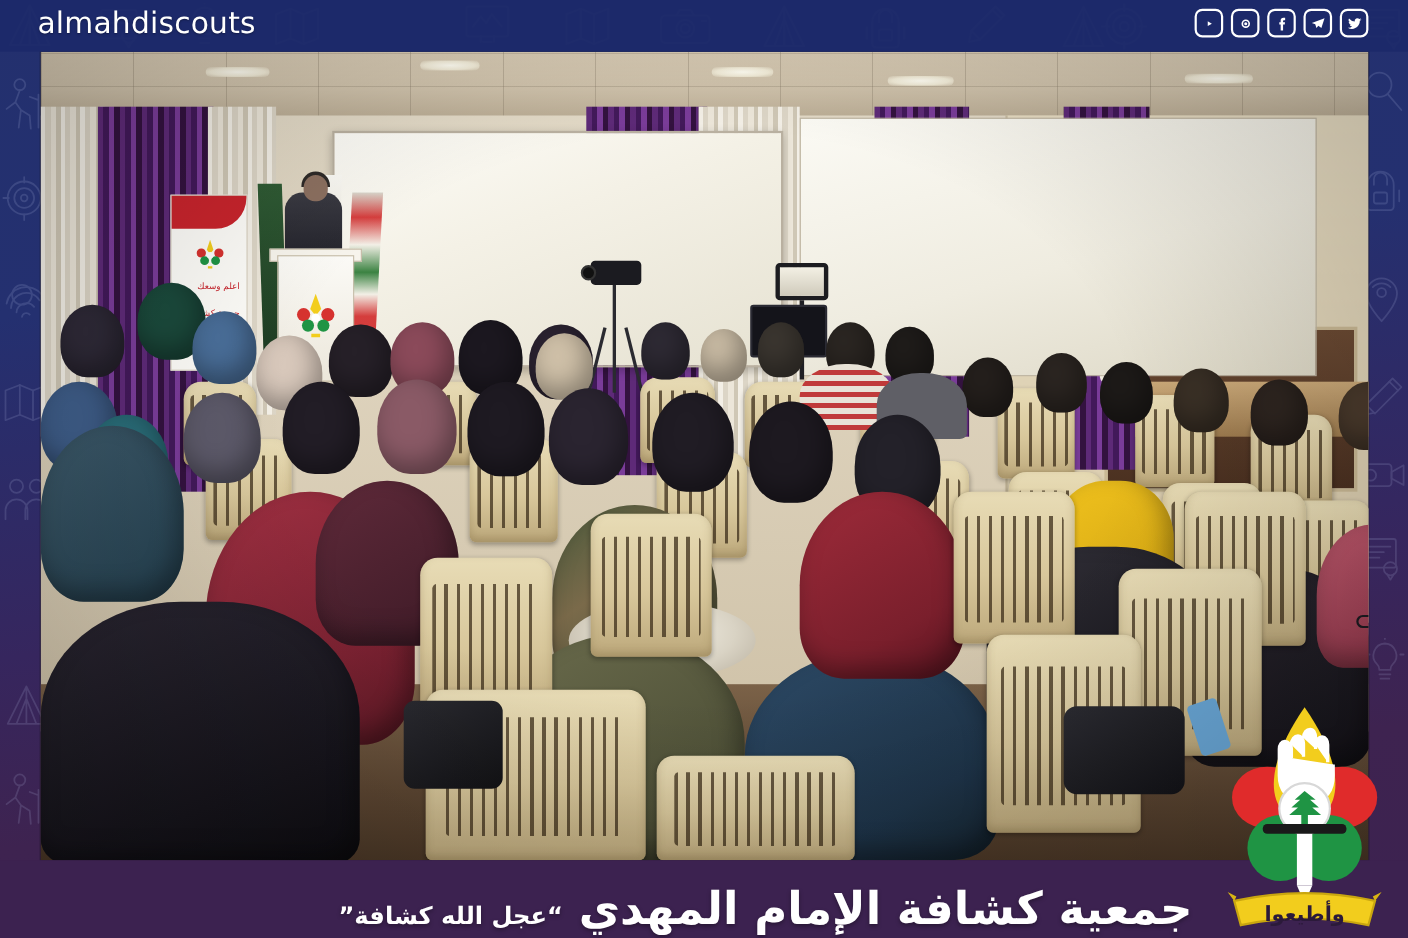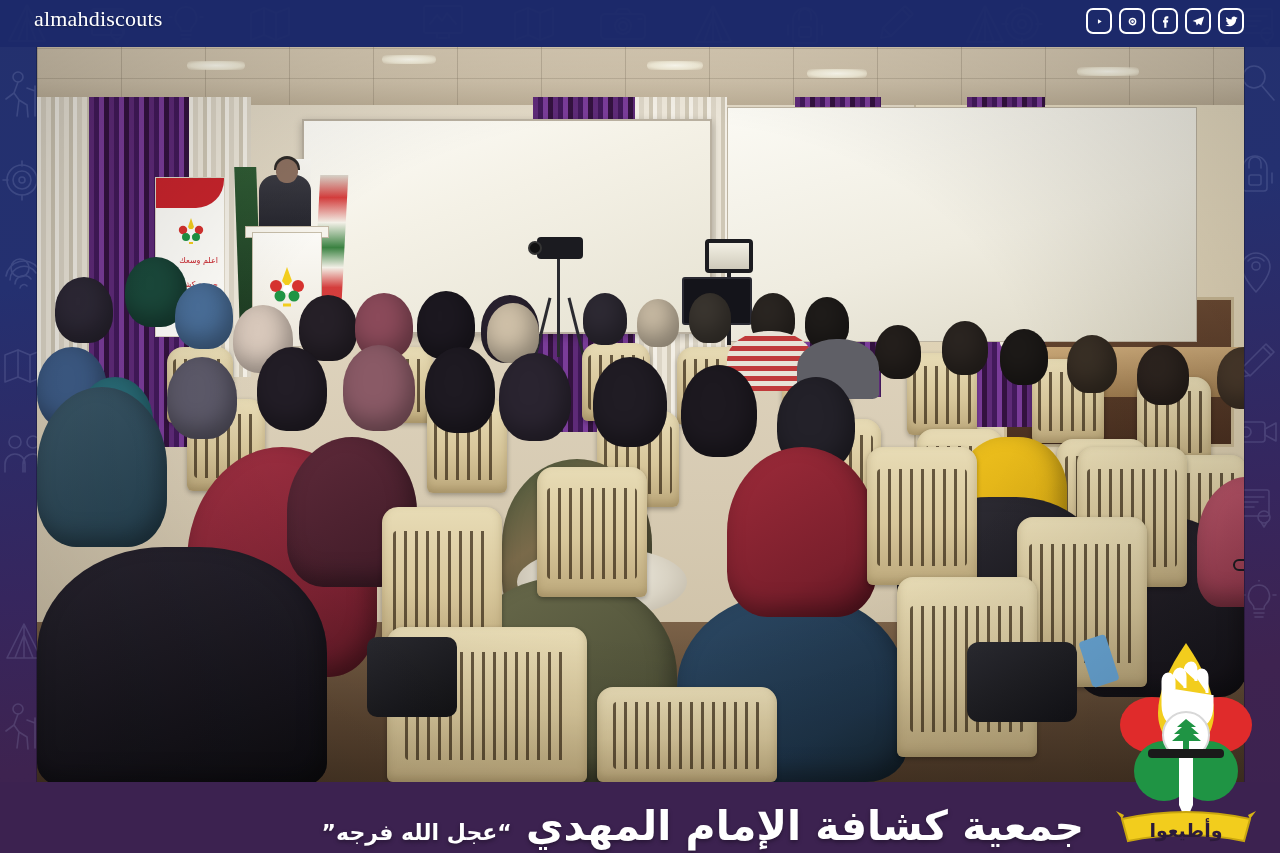--- a/index.html
+++ b/index.html
@@ -27,24 +27,23 @@
   }
 
   
   .topbar {
     position:absolute; left:0; top:0; width:1280px; height:47px;
     background:rgba(28,41,105,.92);
     z-index:4;
   }
   .brand {
     position:absolute; left:34px; top:6px;
-    color:#ffffff; font-size:22px; letter-spacing:.2px;
+    color:#ffffff; font-size:27px; letter-spacing:.2px;
     font-weight:400;
     text-shadow:0 1px 2px rgba(0,0,0,.35);
-    font-family:Liberation Serif, serif;
   }
   .socials {
     position:absolute; right:36px; top:8px;
     display:flex; gap:7px; align-items:center;
   }
   .sicon {
     width:26px; height:26px; border:2px solid #ffffff; border-radius:7px;
     display:flex; align-items:center; justify-content:center;
     color:#ffffff;
   }
@@ -596,21 +595,21 @@
         <svg viewBox="0 0 24 24">
             <path d="M22 5.8a7.8 7.8 0 0 1-2.3.7 4 4 0 0 0 1.8-2.2 8 8 0 0 1-2.6 1 4 4 0 0 0-6.8 3.6A11.4 11.4 0 0 1 3.8 4.6a4 4 0 0 0 1.2 5.3 4 4 0 0 1-1.8-.5 4 4 0 0 0 3.2 3.9 4 4 0 0 1-1.8.1 4 4 0 0 0 3.7 2.8A8 8 0 0 1 2 17.9a11.3 11.3 0 0 0 6.1 1.8c7.4 0 11.4-6.1 11.4-11.4v-.5A8 8 0 0 0 22 5.8Z"></path>
           </svg>
       </a>
     </div>
   </div>
 
   <div class="caption">
     <div class="caption-text">
       <span>جمعية كشافة الإمام المهدي</span>
-      <span class="sub">“عجل الله فرجه”</span>
+      <span class="sub">“عجل الله كشافة”</span>
     </div>
   </div>
 
   <svg class="logo" viewBox="0 0 148 212">
 
     <ellipse cx="40" cy="88" rx="32" ry="28" fill="#e02b2b"></ellipse>
     <ellipse cx="108" cy="88" rx="32" ry="28" fill="#e02b2b"></ellipse>
     <ellipse cx="52" cy="134" rx="30" ry="30" fill="#1f9444"></ellipse>
     <ellipse cx="96" cy="134" rx="30" ry="30" fill="#1f9444"></ellipse>
 

